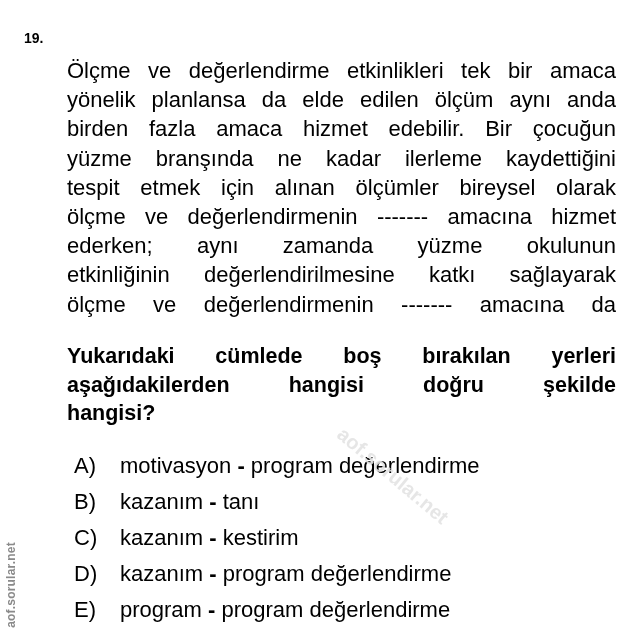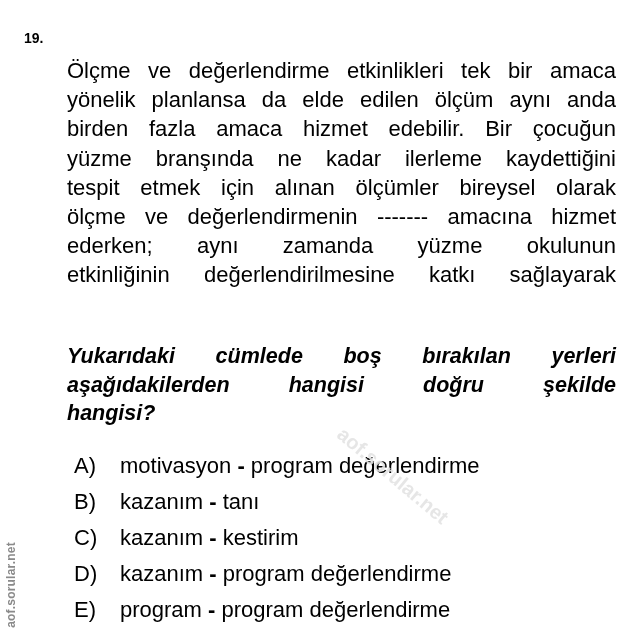--- a/index.html
+++ b/index.html
@@ -48,21 +48,20 @@
       width: 549px;
       font-size: 21.5px;
       font-weight: bold;
       line-height: 28.5px;
     }
     .prompt-line {
       display: block;
       white-space: nowrap;
       text-align: justify;
       text-align-last: justify;
-      font-style: italic;
     }
     .prompt-line.last {
       text-align-last: left;
     }
     .options {
       position: absolute;
       left: 74px;
       top: 448px;
       font-size: 22px;
       line-height: 36px;
@@ -119,20 +118,21 @@
 
 <div class="stem">
   <span class="stem-line">Ölçme ve değerlendirme etkinlikleri tek bir amaca</span>
   <span class="stem-line">yönelik planlansa da elde edilen ölçüm aynı anda</span>
   <span class="stem-line">birden fazla amaca hizmet edebilir. Bir çocuğun</span>
   <span class="stem-line">yüzme branşında ne kadar ilerleme kaydettiğini</span>
   <span class="stem-line">tespit etmek için alınan ölçümler bireysel olarak</span>
   <span class="stem-line">ölçme ve değerlendirmenin ------- amacına hizmet</span>
   <span class="stem-line">ederken; aynı zamanda yüzme okulunun</span>
   <span class="stem-line">etkinliğinin değerlendirilmesine katkı sağlayarak</span>
+  <span class="stem-line">ölçme ve değerlendirmenin ------- amacına da</span>
 </div>
 
 <div class="prompt">
   <span class="prompt-line">Yukarıdaki cümlede boş bırakılan yerleri</span>
   <span class="prompt-line">aşağıdakilerden hangisi doğru şekilde</span>
   <span class="prompt-line last">hangisi?</span>
 </div>
 
 <div class="options">
   <div class="option">

